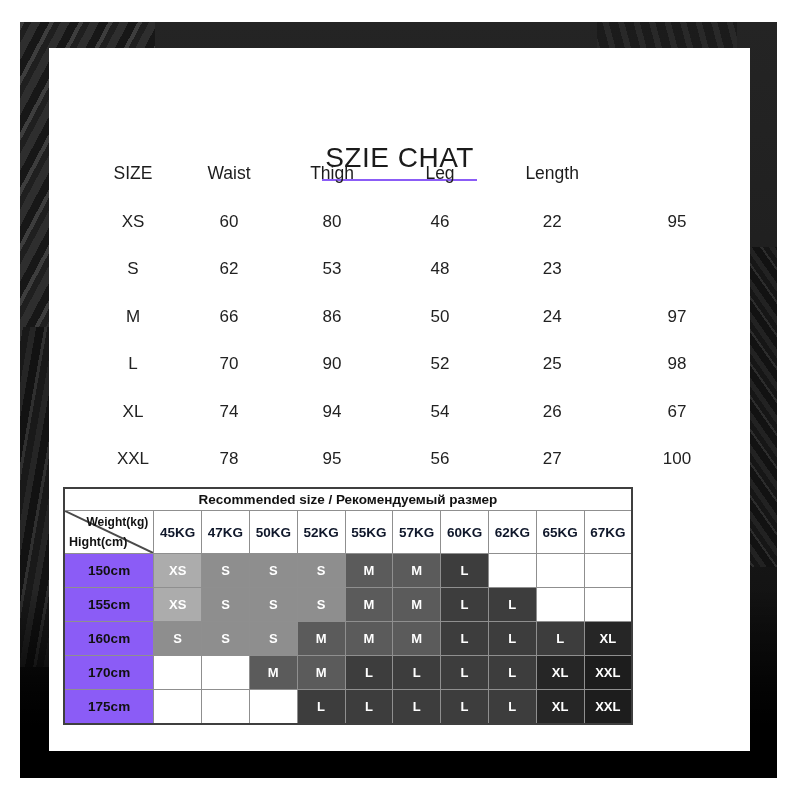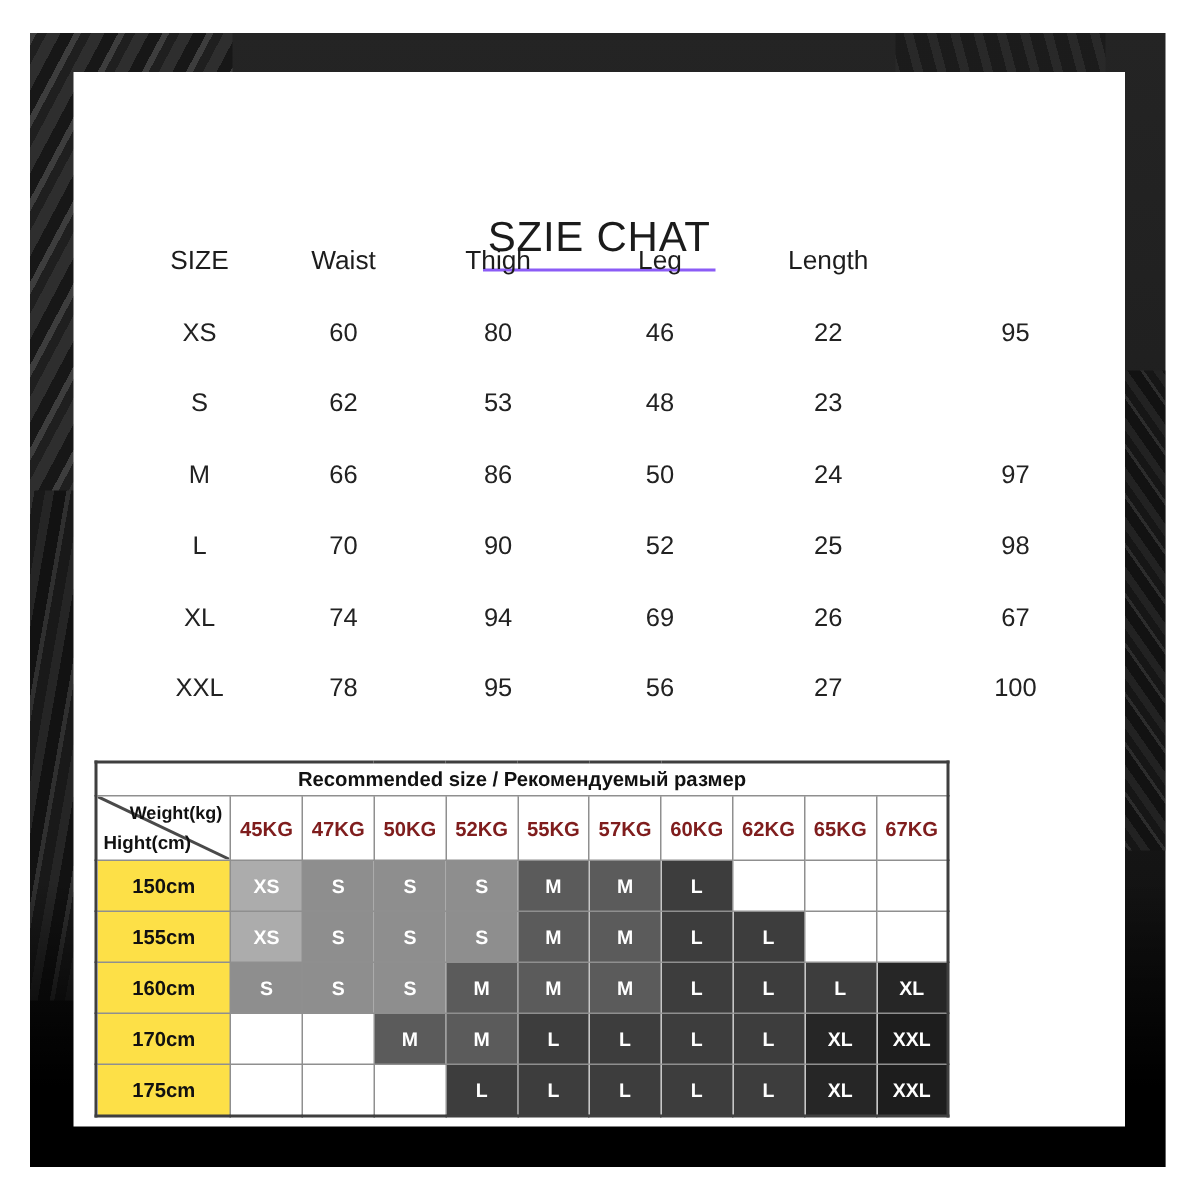--- a/index.html
+++ b/index.html
@@ -42,35 +42,35 @@
   .size-table{position:absolute;top:102px;left:16px;width:100%;}
   .st-row{display:grid;grid-template-columns:19.4% 8% 21.4% 9.4% 22.6% 13%;}
   .st-cell{
     height:47.5px;line-height:47.5px;text-align:center;font-size:17px;
     color:#222;white-space:nowrap;
   }
   .st-header .st-cell{font-size:17.5px;color:#1c1c1c;}
 
   
   .rec-table{
-    position:absolute;left:14px;top:459px;width:570px;
+    position:absolute;left:14px;top:439px;width:570px;
     border-collapse:collapse;table-layout:fixed;
     border:2px solid #3f3f3f;
   }
   .rec-table td,.rec-table th{
     border:1px solid #8f8f8f;text-align:center;vertical-align:middle;
     padding:0;overflow:hidden;
   }
   .rec-title{height:21px;font-weight:bold;font-size:13.5px;color:#111;border-bottom:1px solid #555;}
-  .rec-head th{height:42px;font-size:13.5px;font-weight:bold;color:#7f1d1d;}
+  .rec-head th{height:42px;font-size:13.5px;font-weight:bold;color:#0f172a;}
   .corner{position:relative;height:42px;}
   .corner svg{position:absolute;inset:0;width:100%;height:100%;}
   .corner .cw{position:absolute;top:4px;right:5px;font-size:12px;font-weight:bold;color:#111;}
   .corner .ch{position:absolute;bottom:4px;left:4px;font-size:12.5px;font-weight:bold;color:#111;}
-  .rec-row th{height:33px;font-size:13.5px;font-weight:bold;color:#111;background:#fde047;}
+  .rec-row th{height:33px;font-size:13.5px;font-weight:bold;color:#111;background:#8b5cf6;}
   .rc{height:33px;font-size:13px;font-weight:bold;color:#111;background:#fff;}
 </style>
 </head>
 <body>
 
 <div class="photo-frame">
   <div class="tex tex-tl"></div>
   <div class="tex tex-tr"></div>
   <div class="tex tex-left"></div>
   <div class="tex tex-right"></div>
@@ -119,21 +119,21 @@
       <div class="st-cell">70</div>
       <div class="st-cell">90</div>
       <div class="st-cell">52</div>
       <div class="st-cell">25</div>
       <div class="st-cell">98</div>
     </div>
     <div class="st-row">
       <div class="st-cell">XL</div>
       <div class="st-cell">74</div>
       <div class="st-cell">94</div>
-      <div class="st-cell">69</div>
+      <div class="st-cell">54</div>
       <div class="st-cell">26</div>
       <div class="st-cell">67</div>
     </div>
     <div class="st-row">
       <div class="st-cell">XXL</div>
       <div class="st-cell">78</div>
       <div class="st-cell">95</div>
       <div class="st-cell">56</div>
       <div class="st-cell">27</div>
       <div class="st-cell">100</div>

